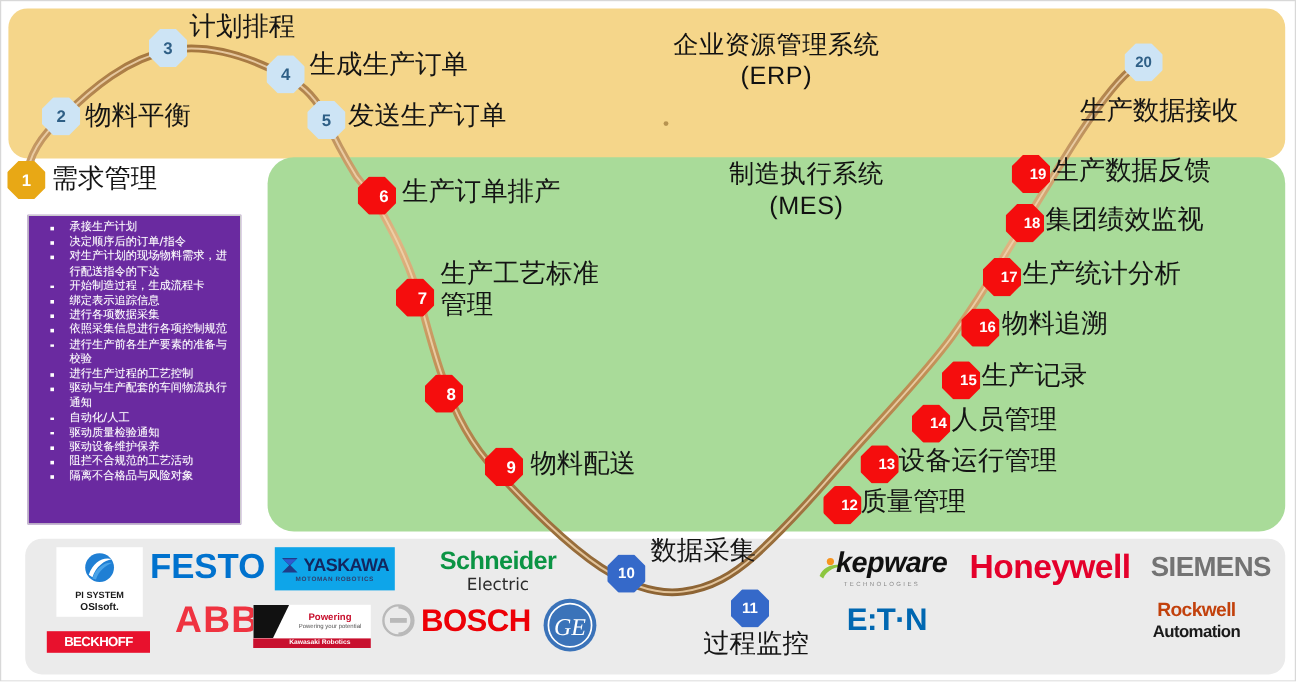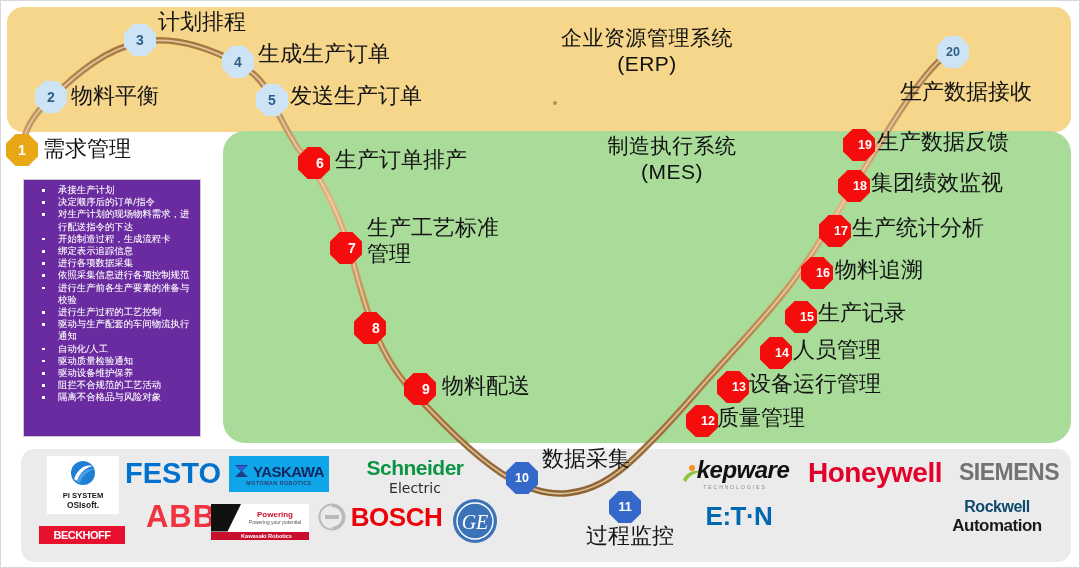--- a/index.html
+++ b/index.html
@@ -317,17 +317,17 @@
   <div class="logo" style="left:810px;top:456px;width:128px;height:32px;">
     <span class="logo-txt" style="font-size:28px;color:#e4002b;">Honeywell</span>
   </div>
 
 
   <div class="logo" style="left:948px;top:456px;width:120px;height:30px;">
     <span class="logo-txt" style="font-size:23px;color:#737373;">SIEMENS</span>
   </div>
 
   <div class="logo" style="left:926px;top:498px;width:140px;height:36px;flex-direction:column;">
-    <span class="logo-txt" style="font-size:16px;color:#0c4a6e;">Rockwell</span>
-    <span class="logo-txt" style="font-size:17px;color:#1a1a1a;">Automation</span>
+    <span class="logo-txt" style="font-size:16px;color:#c2410c;">Rockwell</span>
+    <span class="logo-txt" style="font-size:14px;color:#1a1a1a;">Automation</span>
   </div>
 
 </div>
 
 </body></html>

